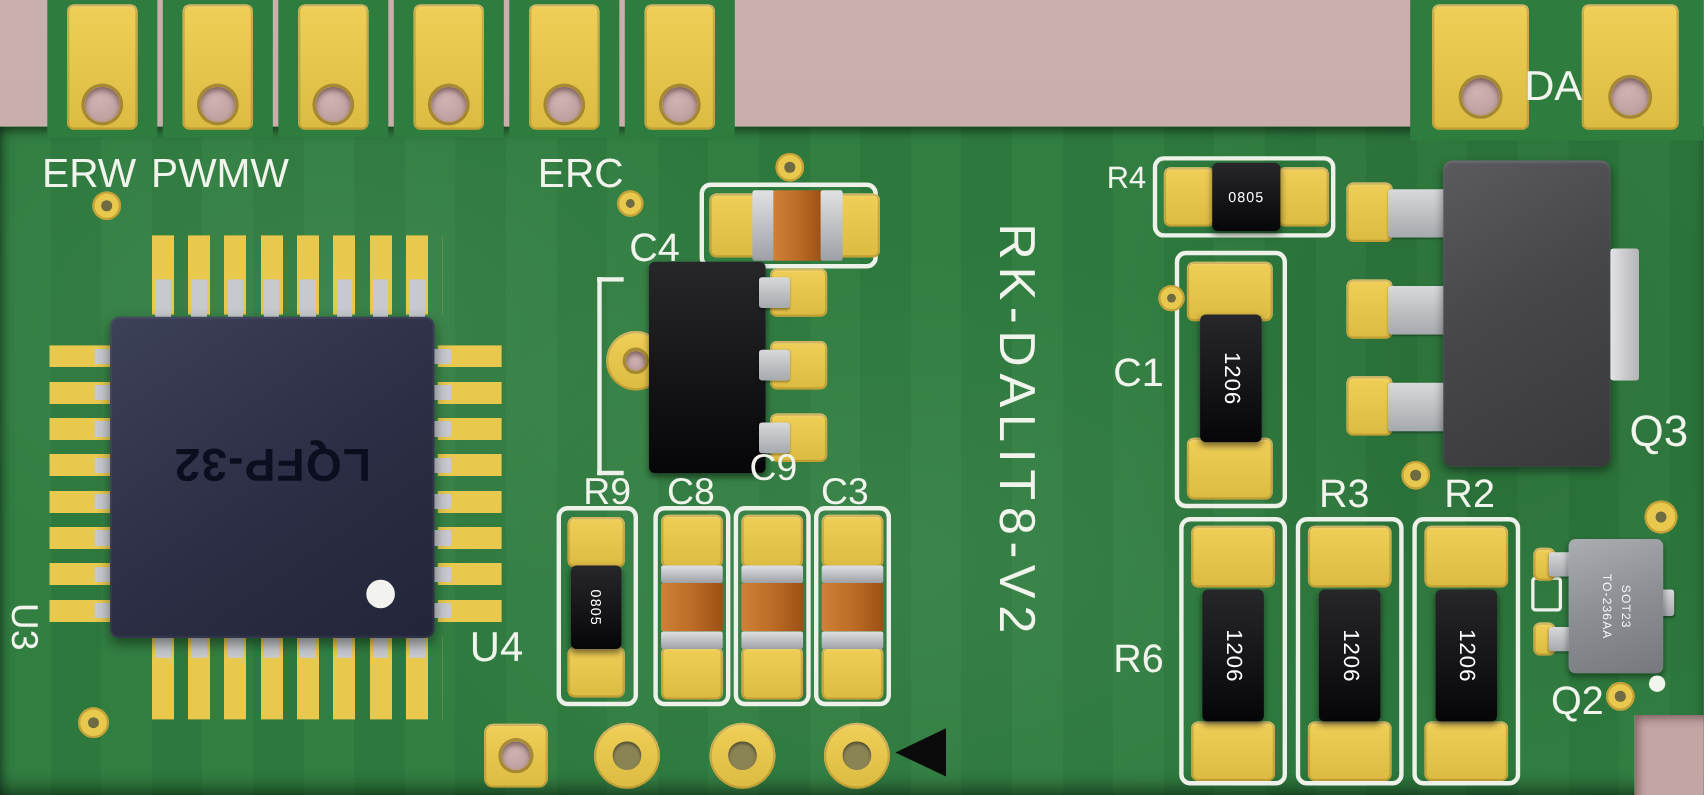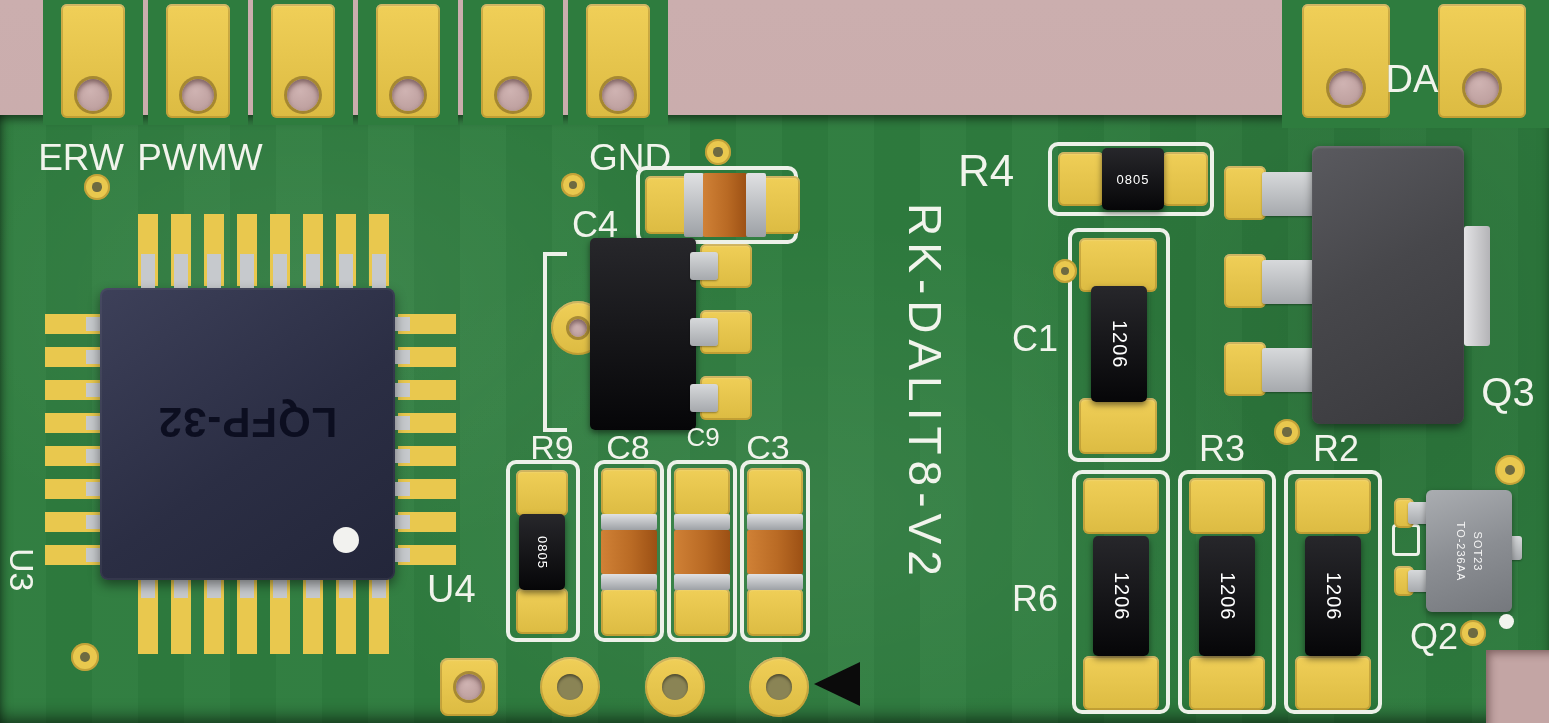--- a/index.html
+++ b/index.html
@@ -82,21 +82,21 @@
   <div class="abs hole" style="left:602px;top:79px;width:32px;height:32px"></div>
 
   <div class="abs pad" style="left:1302px;top:4px;width:88px;height:114px"></div>
   <div class="abs pad" style="left:1438px;top:4px;width:88px;height:114px"></div>
   <div class="abs hole" style="left:1329px;top:71px;width:34px;height:34px"></div>
   <div class="abs hole" style="left:1465px;top:71px;width:34px;height:34px"></div>
   <div class="abs silk ctr" style="left:1384px;top:58px;width:56px;font-size:38px">DA</div>
 
   <div class="abs silk ctr" style="left:130px;top:137px;width:140px;font-size:37px">PWMW</div>
   <div class="abs silk ctr" style="left:11px;top:137px;width:140px;font-size:37px">ERW</div>
-  <div class="abs silk ctr" style="left:560px;top:137px;width:140px;font-size:37px">GND</div>
+  <div class="abs silk ctr" style="left:458px;top:137px;width:140px;font-size:37px">ERC</div>
 
   <div class="abs qfp-h-pads" style="left:138px;top:214px;width:264px;height:72px"></div>
   <div class="abs qfp-h-leads" style="left:141px;top:254px;width:261px;height:36px"></div>
   <div class="abs qfp-h-pads" style="left:138px;top:578px;width:264px;height:76px"></div>
   <div class="abs qfp-h-leads" style="left:141px;top:562px;width:261px;height:36px"></div>
   <div class="abs qfp-v-pads" style="left:45px;top:314px;width:58px;height:264px"></div>
   <div class="abs qfp-v-leads" style="left:86px;top:317px;width:36px;height:261px"></div>
   <div class="abs qfp-v-pads" style="left:398px;top:314px;width:58px;height:264px"></div>
   <div class="abs qfp-v-leads" style="left:374px;top:317px;width:36px;height:261px"></div>
   <div class="abs chipbody" style="left:100px;top:288px;width:295px;height:292px"></div>
@@ -119,21 +119,21 @@
   <div class="abs pad" style="left:700px;top:244px;width:52px;height:44px"></div>
   <div class="abs pad" style="left:700px;top:310px;width:52px;height:44px"></div>
   <div class="abs pad" style="left:700px;top:376px;width:52px;height:44px"></div>
   <div class="abs blackbody" style="left:590px;top:238px;width:106px;height:192px"></div>
   <div class="abs graylead" style="left:690px;top:252px;width:28px;height:28px"></div>
   <div class="abs graylead" style="left:690px;top:318px;width:28px;height:28px"></div>
   <div class="abs graylead" style="left:690px;top:384px;width:28px;height:28px"></div>
 
   <div class="abs silk ctr" style="left:522px;top:428px;width:60px;font-size:34px">R9</div>
   <div class="abs silk ctr" style="left:598px;top:428px;width:60px;font-size:34px">C8</div>
-  <div class="abs silk ctr" style="left:673px;top:422px;width:60px;font-size:26px">C9</div>
+  <div class="abs silk ctr" style="left:673px;top:406px;width:60px;font-size:34px">C9</div>
   <div class="abs silk ctr" style="left:738px;top:428px;width:60px;font-size:34px">C3</div>
 
   <div class="abs outline" style="left:506px;top:460px;width:74px;height:182px"></div>
   <div class="abs pad" style="left:516px;top:470px;width:52px;height:46px"></div>
   <div class="abs pad" style="left:516px;top:588px;width:52px;height:46px"></div>
   <div class="abs blackbody" style="left:519px;top:514px;width:46px;height:76px">
     <span class="vtext" style="font-size:13px;letter-spacing:1px">0805</span>
   </div>
 
   <div class="abs outline" style="left:594px;top:460px;width:70px;height:182px"></div>
@@ -162,21 +162,21 @@
   <div class="abs pad" style="left:540px;top:657px;width:60px;height:60px;border-radius:50%"></div>
   <div class="abs plated" style="left:557px;top:674px;width:26px;height:26px"></div>
   <div class="abs pad" style="left:645px;top:657px;width:60px;height:60px;border-radius:50%"></div>
   <div class="abs plated" style="left:662px;top:674px;width:26px;height:26px"></div>
   <div class="abs pad" style="left:749px;top:657px;width:60px;height:60px;border-radius:50%"></div>
   <div class="abs plated" style="left:766px;top:674px;width:26px;height:26px"></div>
   <div class="abs" style="left:814px;top:662px;width:0;height:0;border-top:22px solid transparent;border-bottom:22px solid transparent;border-right:46px solid #0b0b0b"></div>
 
   <div class="abs silk vtext" style="left:898px;top:203px;font-size:46px;letter-spacing:6px">RK-DALIT8-V2</div>
 
-  <div class="abs silk ctr" style="left:956px;top:146px;width:60px;font-size:44px">R4</div>
+  <div class="abs silk ctr" style="left:994px;top:146px;width:60px;font-size:28px">R4</div>
   <div class="abs outline" style="left:1048px;top:142px;width:166px;height:74px"></div>
   <div class="abs pad" style="left:1058px;top:152px;width:46px;height:54px"></div>
   <div class="abs pad" style="left:1162px;top:152px;width:46px;height:54px"></div>
   <div class="abs blackbody" style="left:1102px;top:148px;width:62px;height:62px">
     <span style="font-size:13px;letter-spacing:1px">0805</span>
   </div>
 
   <div class="abs silk ctr" style="left:1005px;top:318px;width:60px;font-size:36px">C1</div>
   <div class="abs outline" style="left:1068px;top:228px;width:102px;height:234px"></div>
   <div class="abs pad" style="left:1079px;top:238px;width:78px;height:54px"></div>

